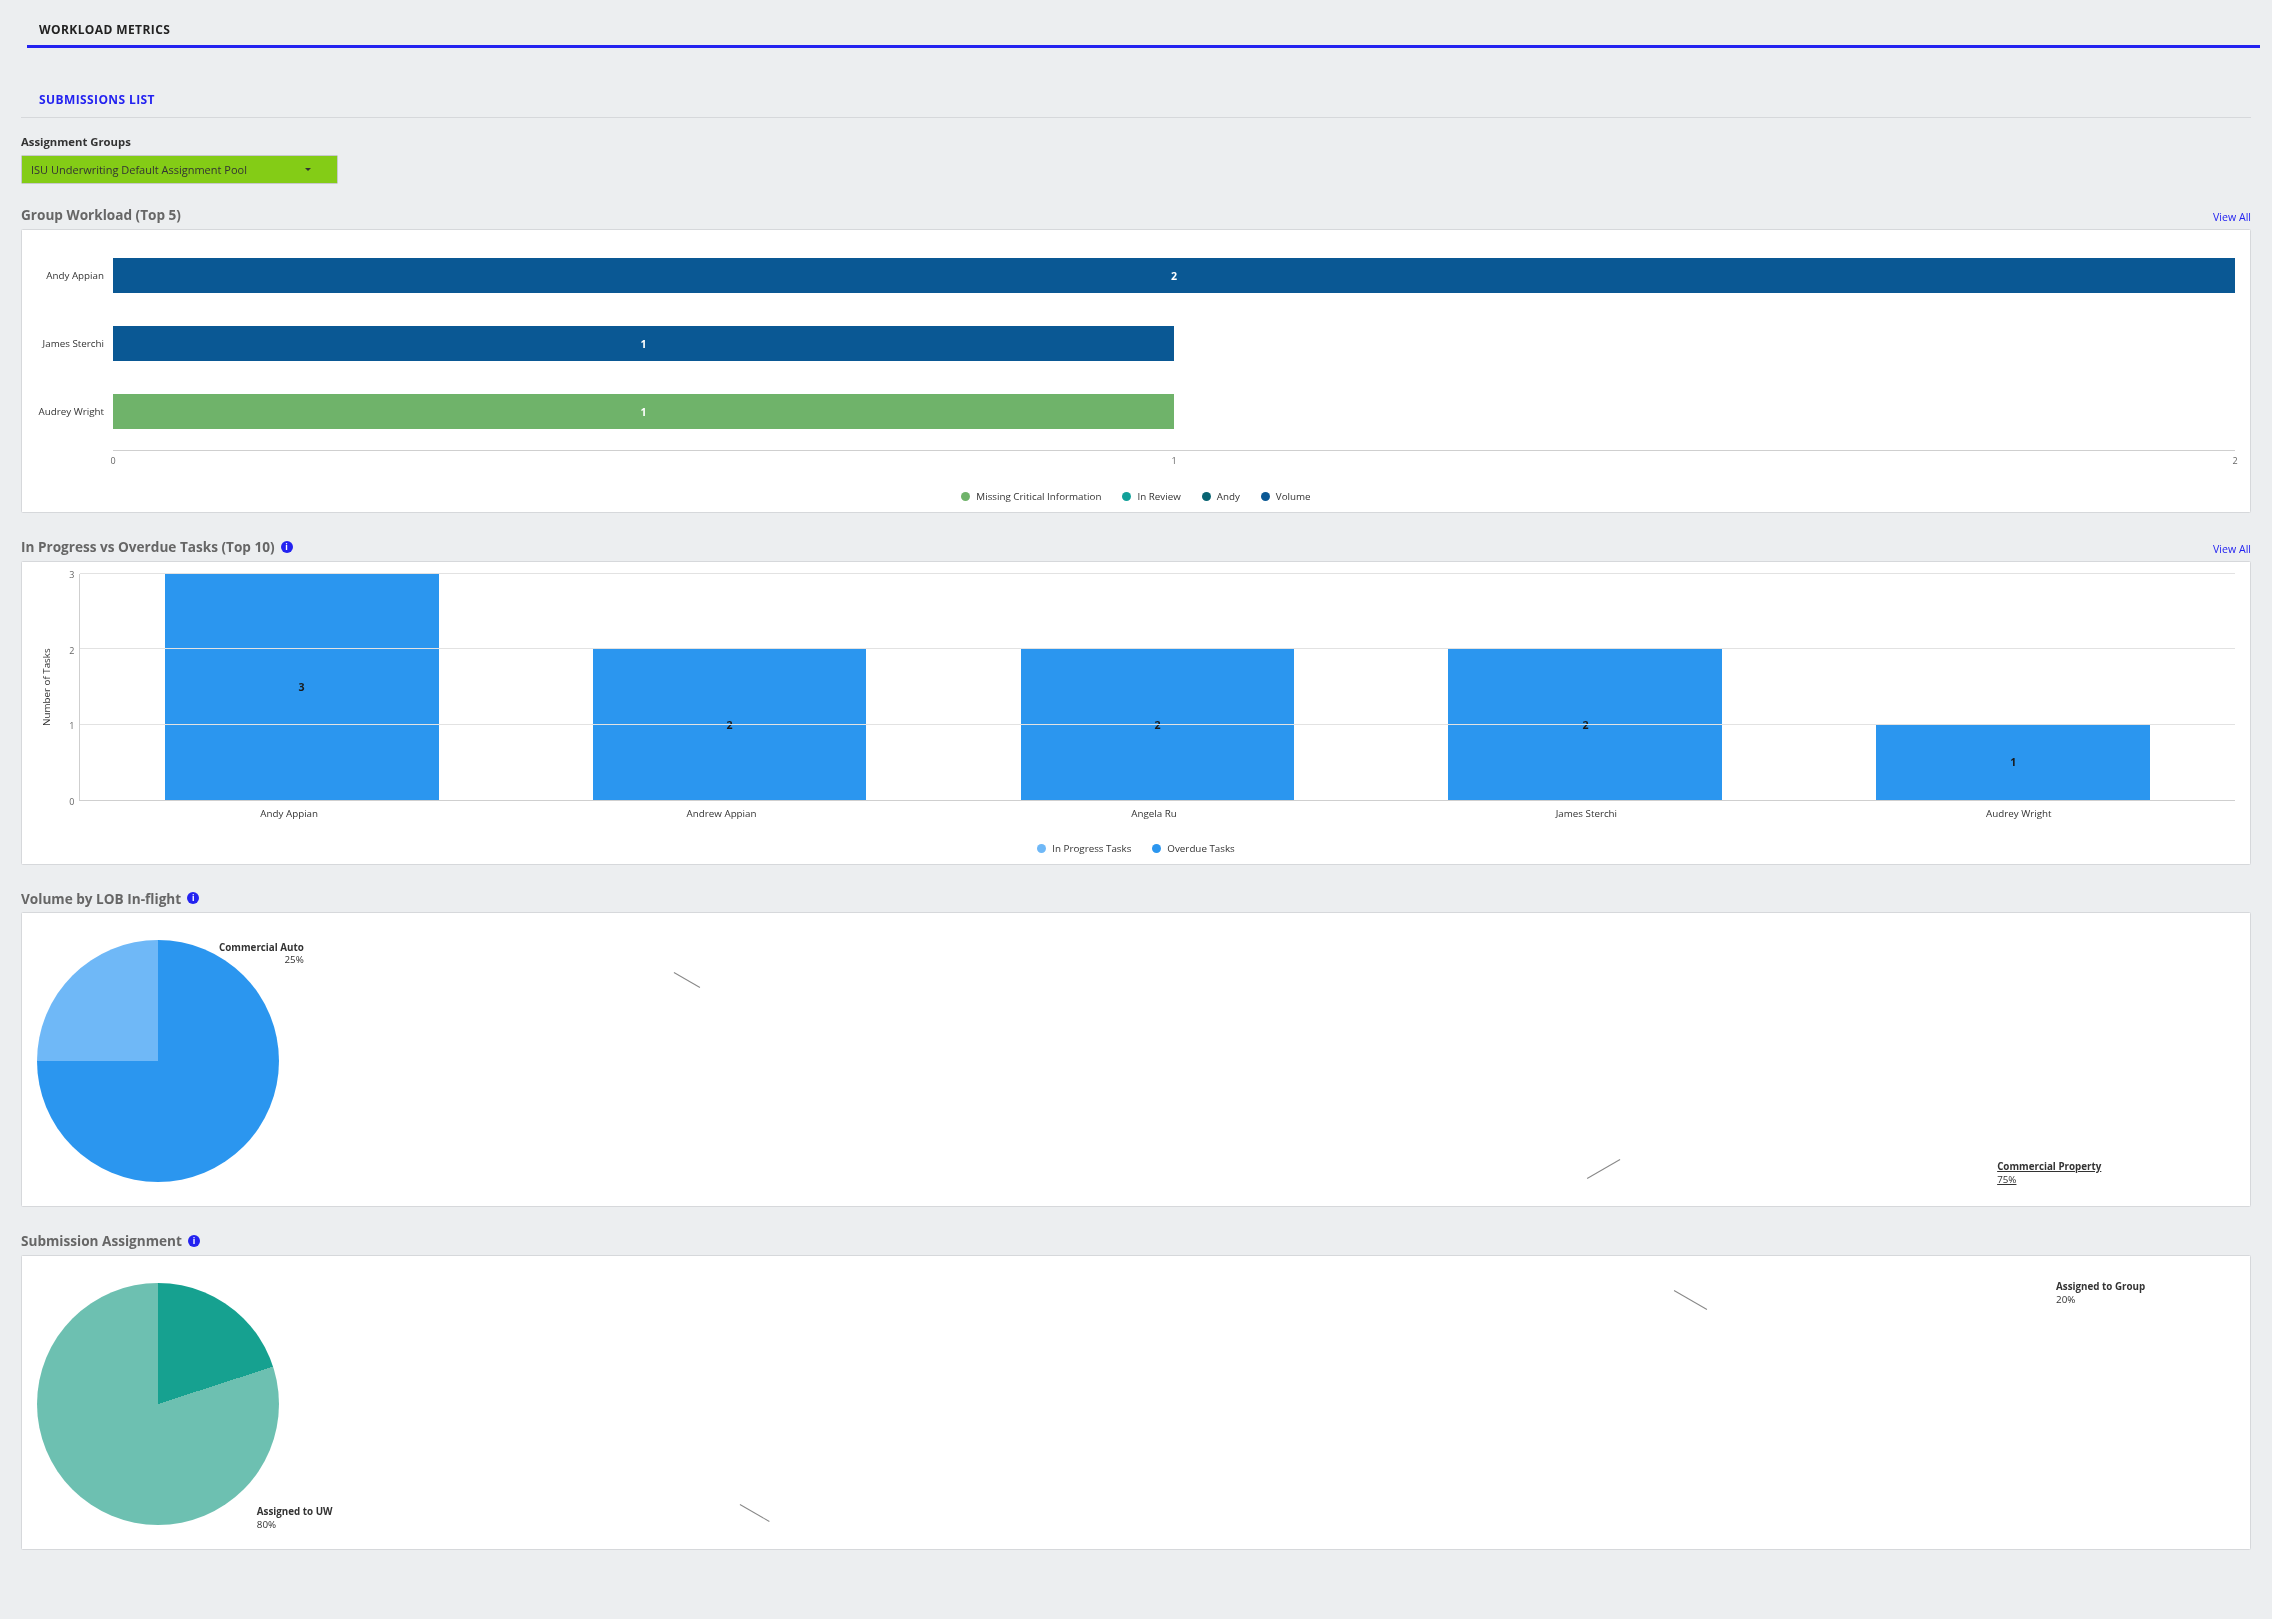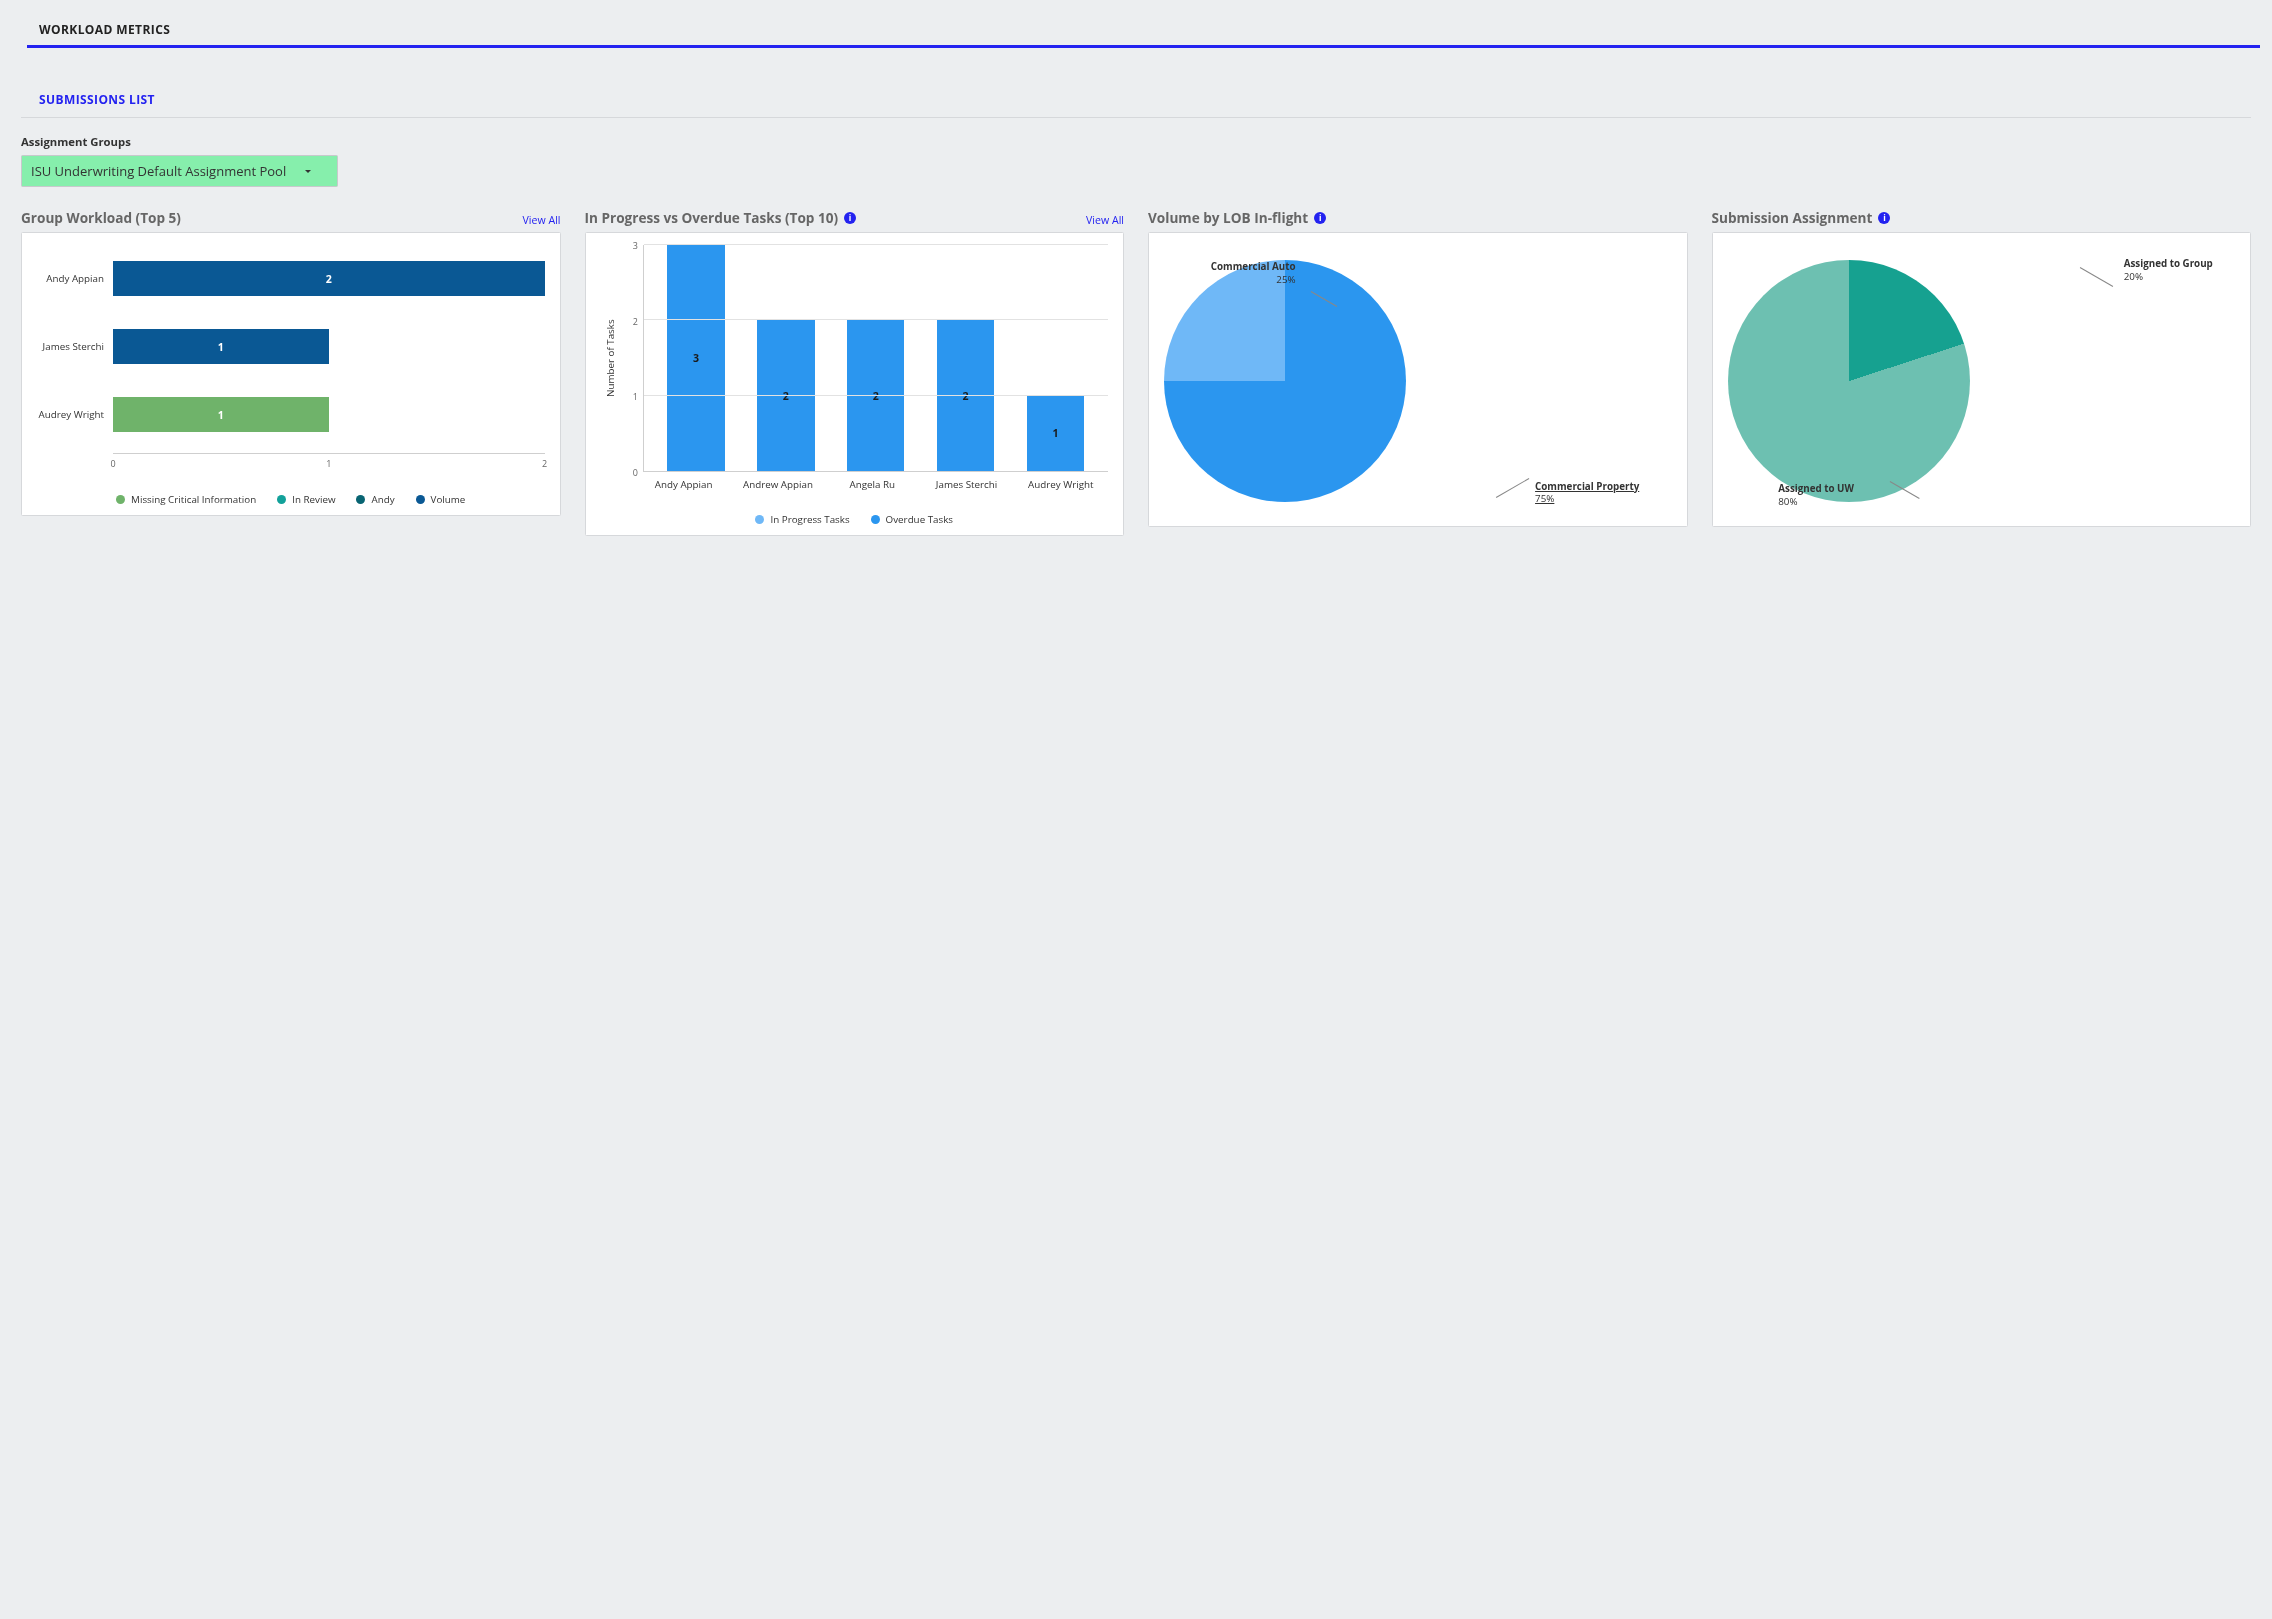--- a/index.html
+++ b/index.html
@@ -72,41 +72,41 @@
     color: #333;
     font-size: 11.3px;
   }
   .select-wrap {
     margin-top: 6px;
     width: 317px;
     max-width: 100%;
   }
   .select {
     width: 100%;
-    background: #86efac;
+    background: #84cc16;
     border: 0.8px solid #c7c9cc;
     border-radius: 1.5px;
     padding: 6px 26px 6px 9px;
-    font-size: 13px;
+    font-size: 11px;
     color: #333;
     display: flex;
     justify-content: space-between;
     align-items: center;
     cursor: pointer;
   }
   .select .caret {
     width: 0; height: 0;
     border-left: 3.8px solid transparent;
     border-right: 3.8px solid transparent;
     border-top: 3.8px solid #333;
   }
   
   .charts-grid {
     display: grid;
-    grid-template-columns: 1fr 1fr 1fr 1fr;
+    grid-template-columns: 1fr;
     gap: 24px;
     margin-top: 21px;
   }
   .chart-block { }
   .chart-title-row {
     display: flex;
     justify-content: space-between;
     align-items: flex-end;
     margin-bottom: 4.5px;
   }

